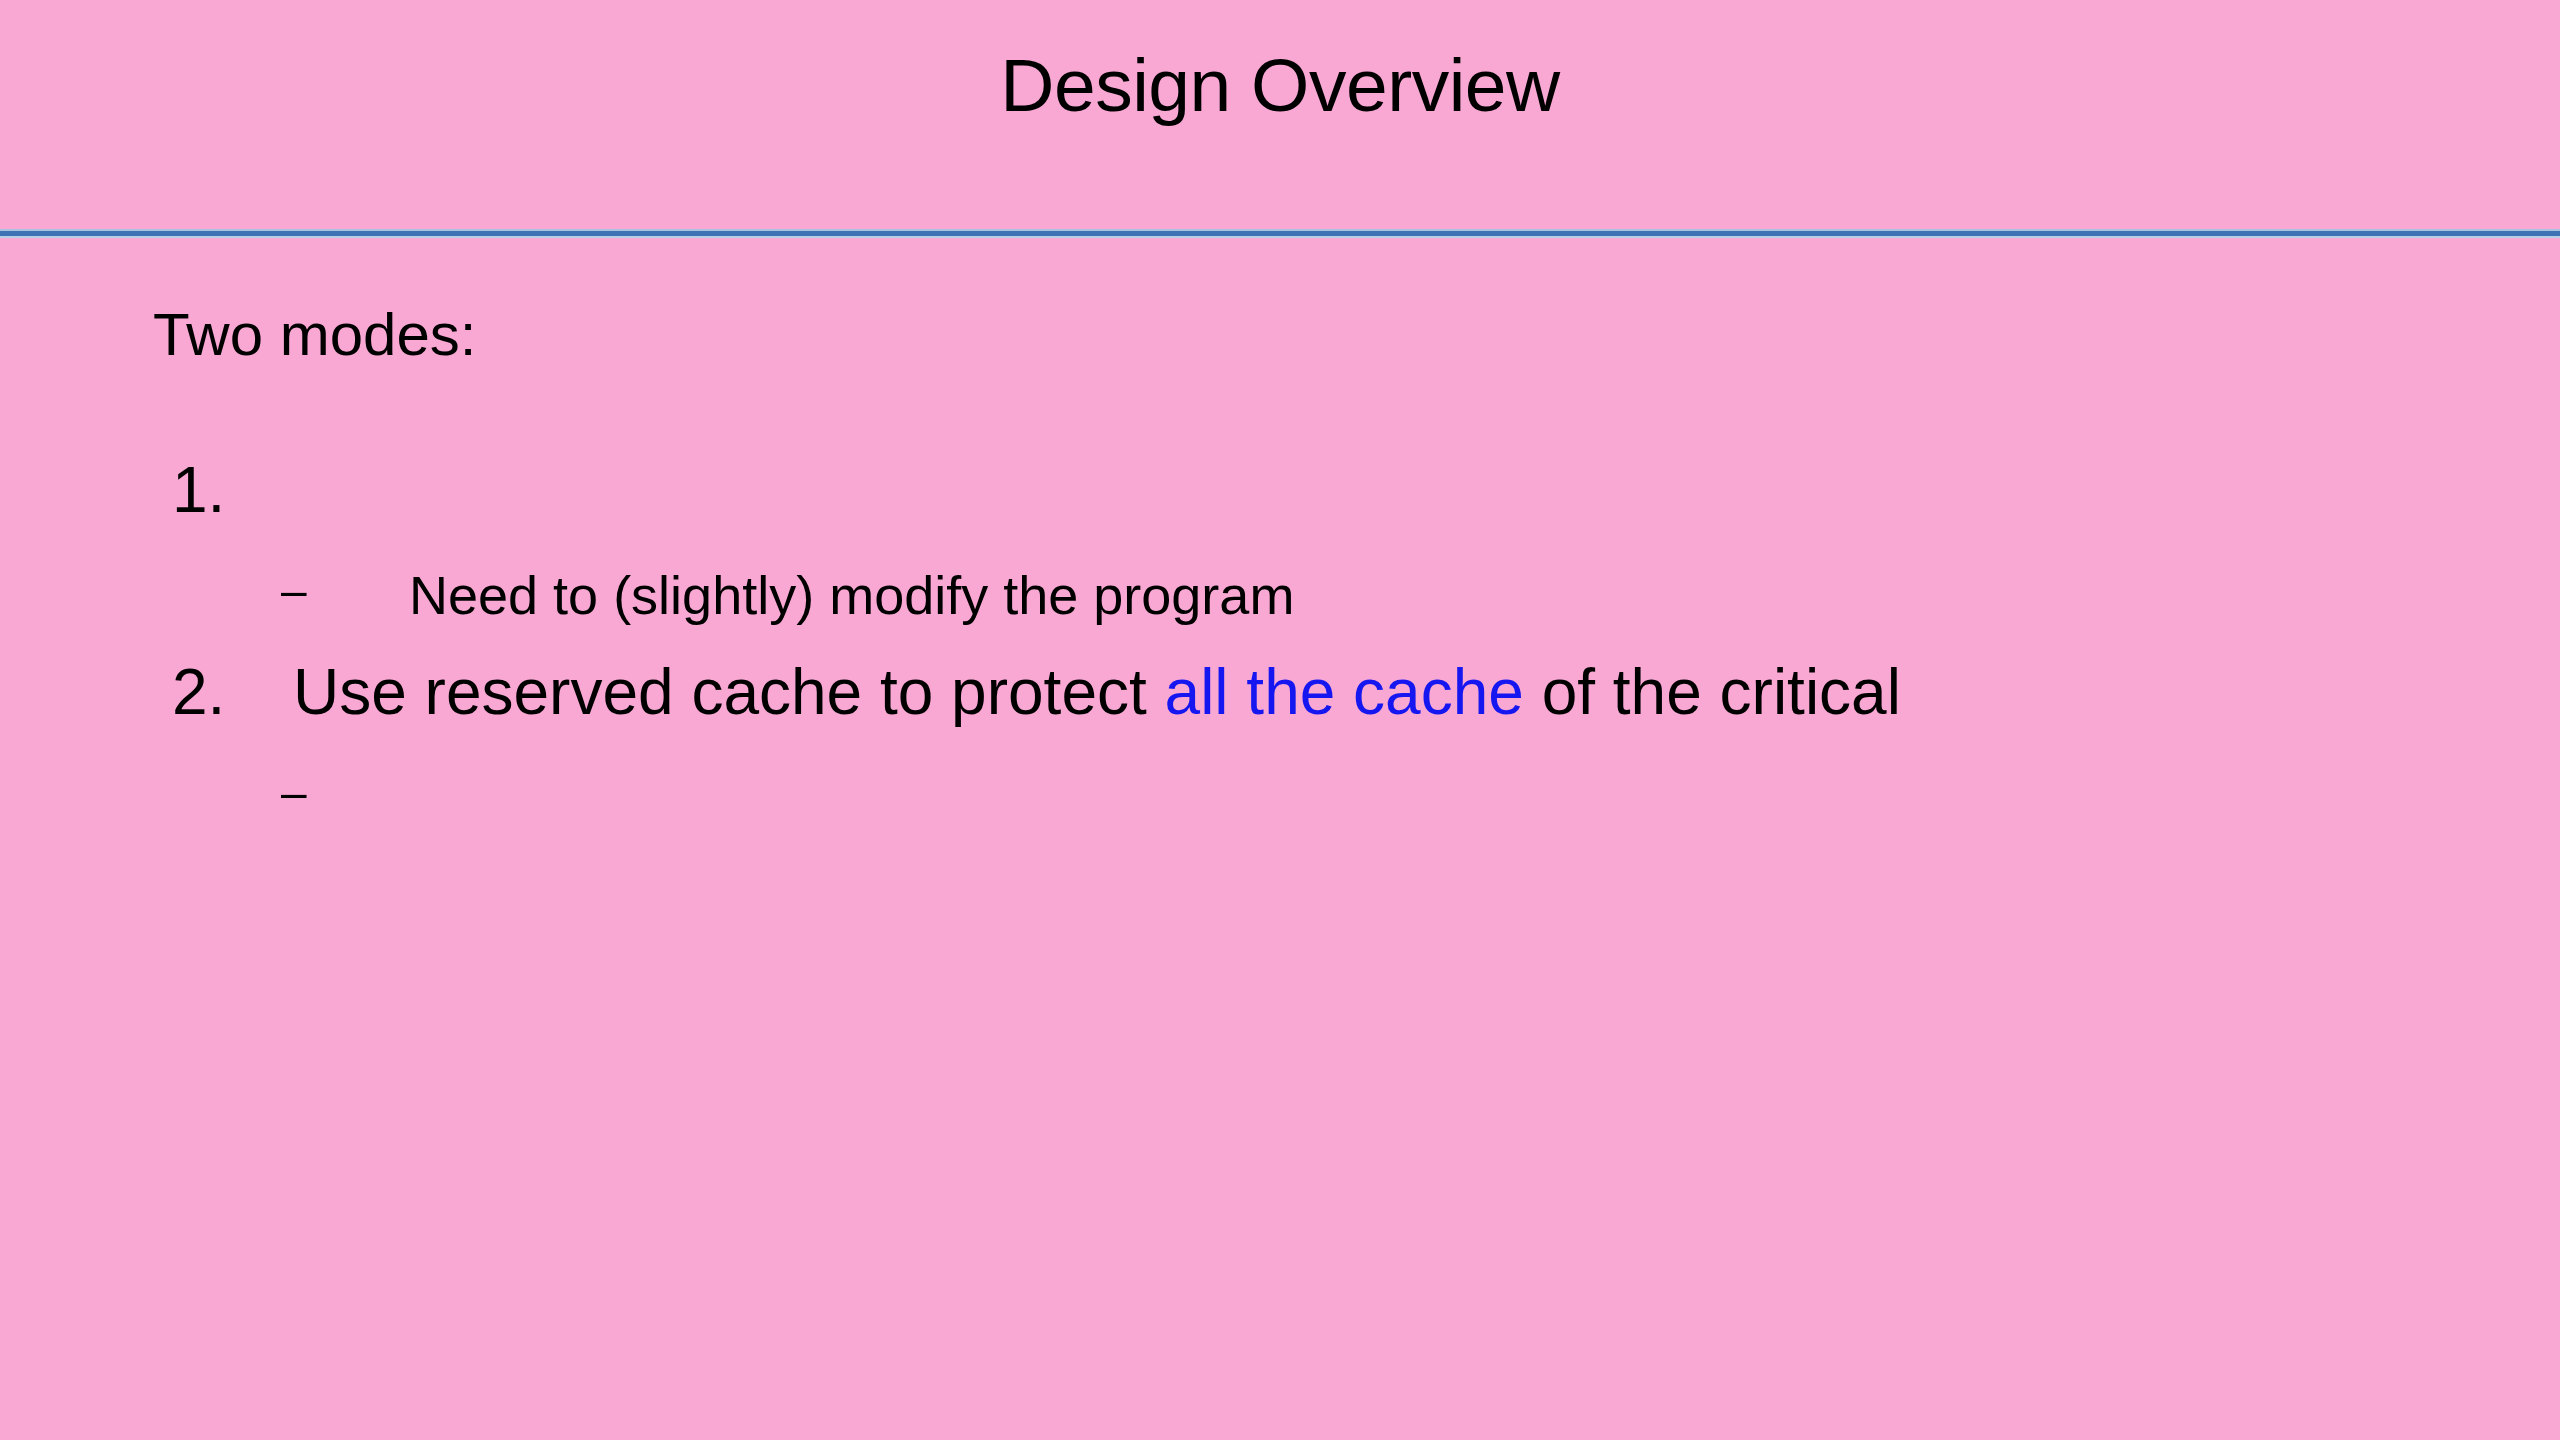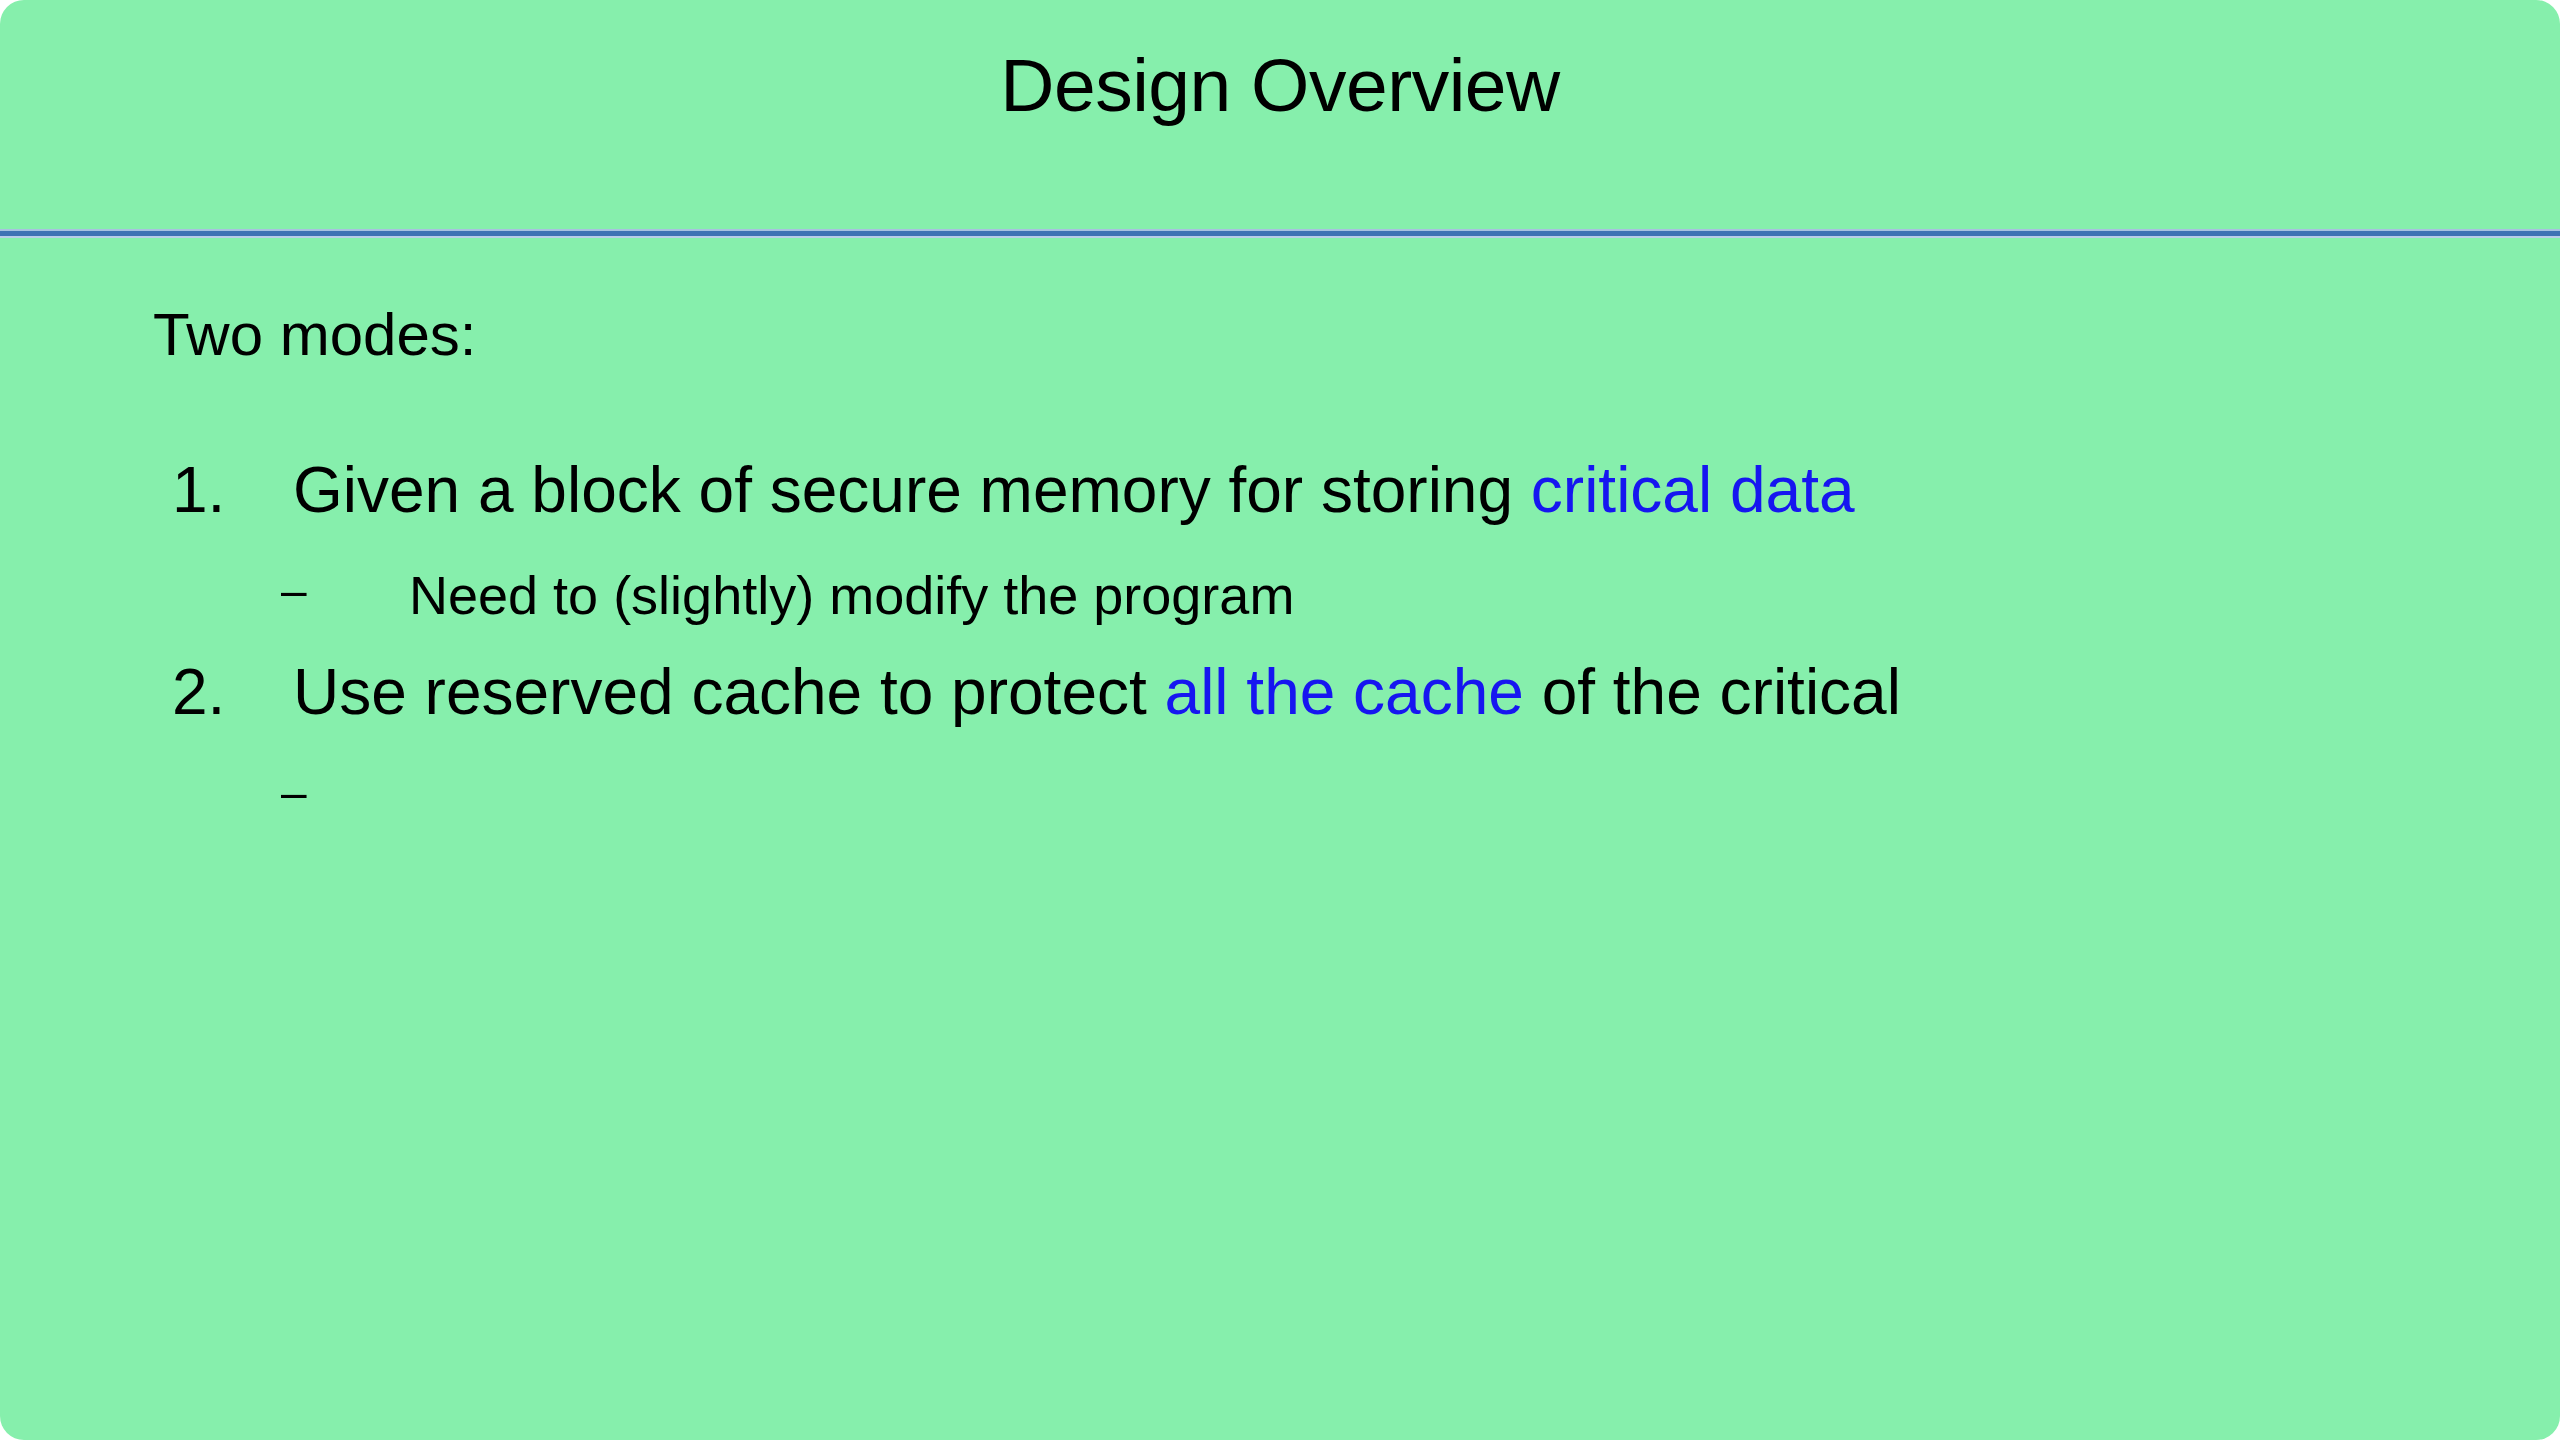--- a/index.html
+++ b/index.html
@@ -12,22 +12,21 @@
     height: 1440px;
     font-family: "Liberation Sans", sans-serif;
     color: #000000;
     overflow: hidden;
     position: relative;
   }
 
   .slide {
     position: absolute;
     inset: 0;
-    background: #86efac;
-    border-radius: 24px;
+    background: #f9a8d4;
   }
 
   
   .slide-title {
     position: absolute;
     top: 44px;
     left: 0;
     width: 2560px;
     text-align: center;
     font-size: 75px;
@@ -164,21 +163,20 @@
 
   <div class="body-area">
 
     <div class="lead-line">Two modes:</div>
 
     <div class="numbered-list">
 
       <div class="row-1">
         <div class="num-item">
           <span class="num-marker">1.</span>
-          <span class="num-text"><span>Given a block of secure memory for storing </span><span class="hl">critical data</span><span></span></span>
         </div>
       </div>
 
       <div class="row-1s">
         <div class="sub-item">
           <span class="sub-marker">–</span>
           <span class="sub-text">Need to (slightly) modify the program</span>
         </div>
       </div>
 

